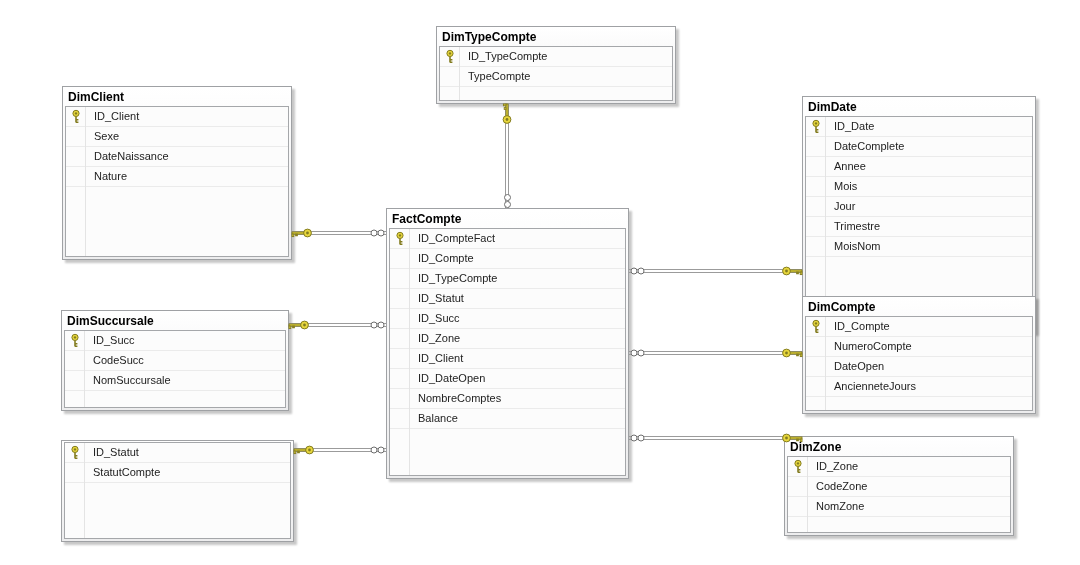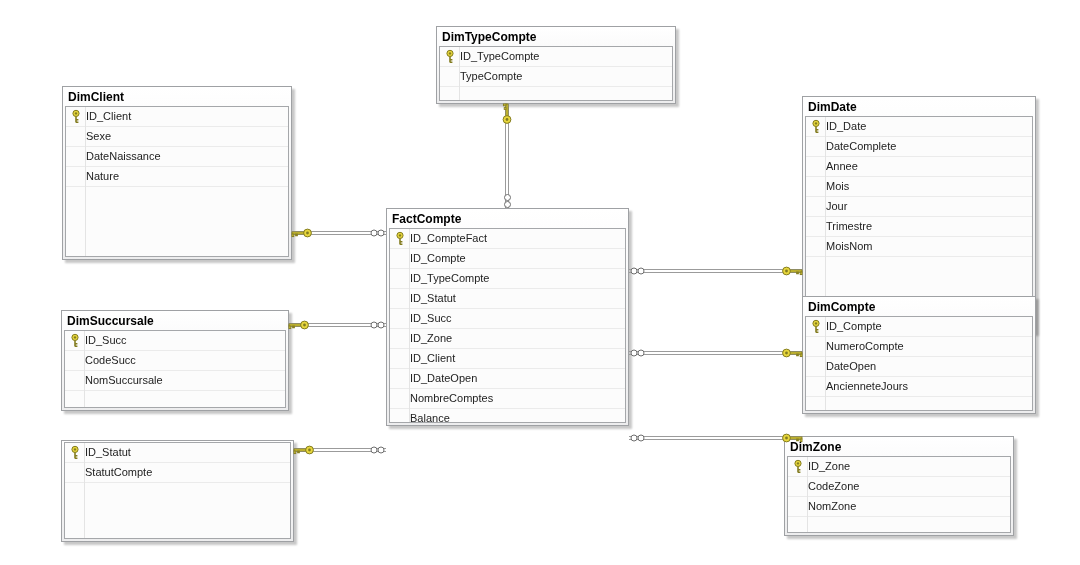--- a/index.html
+++ b/index.html
@@ -36,26 +36,26 @@
     width:1px;background:#e4e4e4;
   }
   .trow{
     height:19px;line-height:19px;
     border-bottom:1px solid #ebebeb;
     display:flex;align-items:center;
     font-size:11px;color:#222;
     white-space:nowrap;
   }
   .cell-icon{width:19px;flex:0 0 19px;text-align:center;display:flex;align-items:center;justify-content:center;}
-  .cell-name{padding-left:1px;text-align:center;}
+  .cell-name{padding-left:9px;text-align:center;}
   
   .pos-dimclient      {left:62px; top:86px;  width:230px;height:174px;}
   .pos-dimtypecompte  {left:396px;top:26px;  width:240px;height:78px;margin-left:40px;}
   .pos-dimdate        {left:802px;top:96px;  width:234px;height:237px;}
-  .pos-factcompte     {left:386px;top:208px; width:243px;height:218px;}
+  .pos-factcompte     {left:386px;top:208px; width:243px;height:271px;}
   .pos-dimsuccursale  {left:61px; top:310px; width:228px;height:101px;}
   .pos-dimcompte      {left:802px;top:296px; width:234px;height:118px;}
   .pos-dimzone        {left:784px;top:436px; width:230px;height:100px;}
   .pos-dimstatutcompte{left:61px; top:440px; width:233px;height:102px;}
   
   .rel{position:absolute;}
   .rel-h{height:12px;}
   .rel-h .rline{
     position:absolute;left:0;right:0;top:4px;height:4px;box-sizing:border-box;
     border-top:1px solid #9b9b9b;border-bottom:1px solid #9b9b9b;

